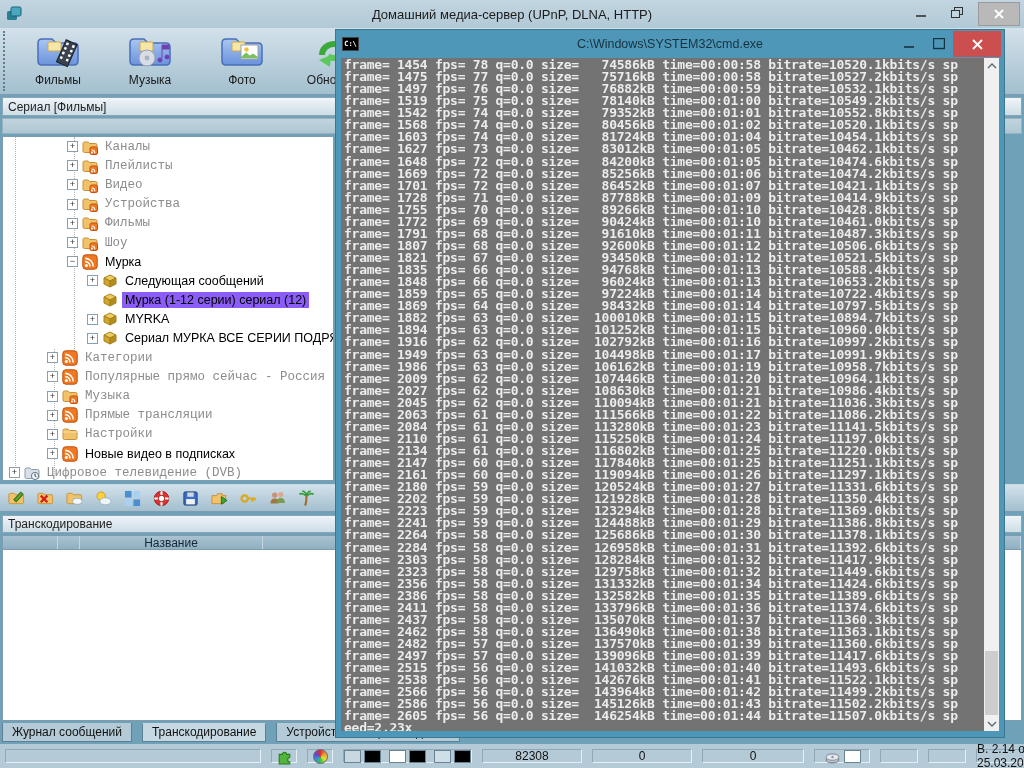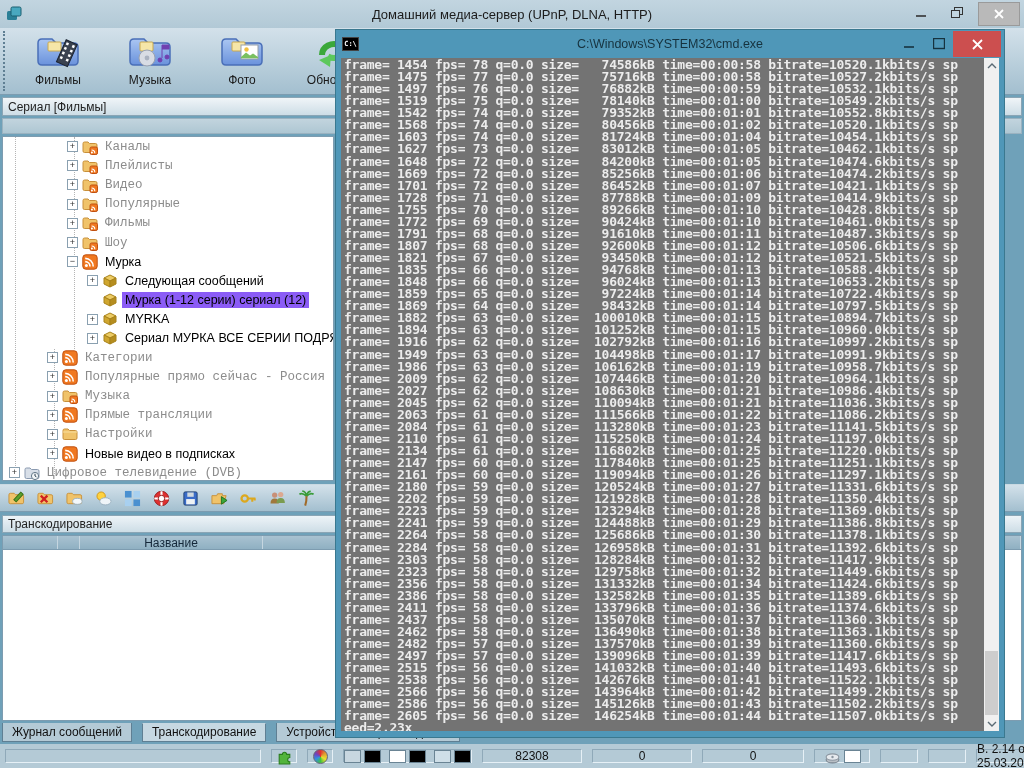--- a/index.html
+++ b/index.html
@@ -227,21 +227,21 @@
           <span class="tlbl">Видео</span>
         </div>
         <div class="tree-row gray" style="padding-left: 64px;">
           <div class="exp">+</div>
           <span class="ticon"><svg viewBox="0 0 16 16">
               <path d="M1 4.5 Q1 3 2.5 3 H6 L7.5 4.5 H13.5 Q15 4.5 15 6 V12 Q15 13.5 13.5 13.5 H2.5 Q1 13.5 1 12 Z" fill="#f0c36a" stroke="#c8903a"></path>
               <rect x="8" y="8" width="7.5" height="7.5" rx="1.6" fill="#f07820" stroke="#c05010"></rect>
               <circle cx="9.9" cy="13.6" r="1" fill="#fff"></circle>
               <path d="M9.6 11 a3.2 3.2 0 0 1 3.2 3.2" stroke="#fff" fill="none" stroke-width="1.1"></path>
             </svg></span>
-          <span class="tlbl">Популярные</span>
+          <span class="tlbl">Устройства</span>
         </div>
         <div class="tree-row gray" style="padding-left: 64px;">
           <div class="exp">+</div>
           <span class="ticon"><svg viewBox="0 0 16 16">
               <path d="M1 4.5 Q1 3 2.5 3 H6 L7.5 4.5 H13.5 Q15 4.5 15 6 V12 Q15 13.5 13.5 13.5 H2.5 Q1 13.5 1 12 Z" fill="#f0c36a" stroke="#c8903a"></path>
               <rect x="8" y="8" width="7.5" height="7.5" rx="1.6" fill="#f07820" stroke="#c05010"></rect>
               <circle cx="9.9" cy="13.6" r="1" fill="#fff"></circle>
               <path d="M9.6 11 a3.2 3.2 0 0 1 3.2 3.2" stroke="#fff" fill="none" stroke-width="1.1"></path>
             </svg></span>
           <span class="tlbl">Фильмы</span>

